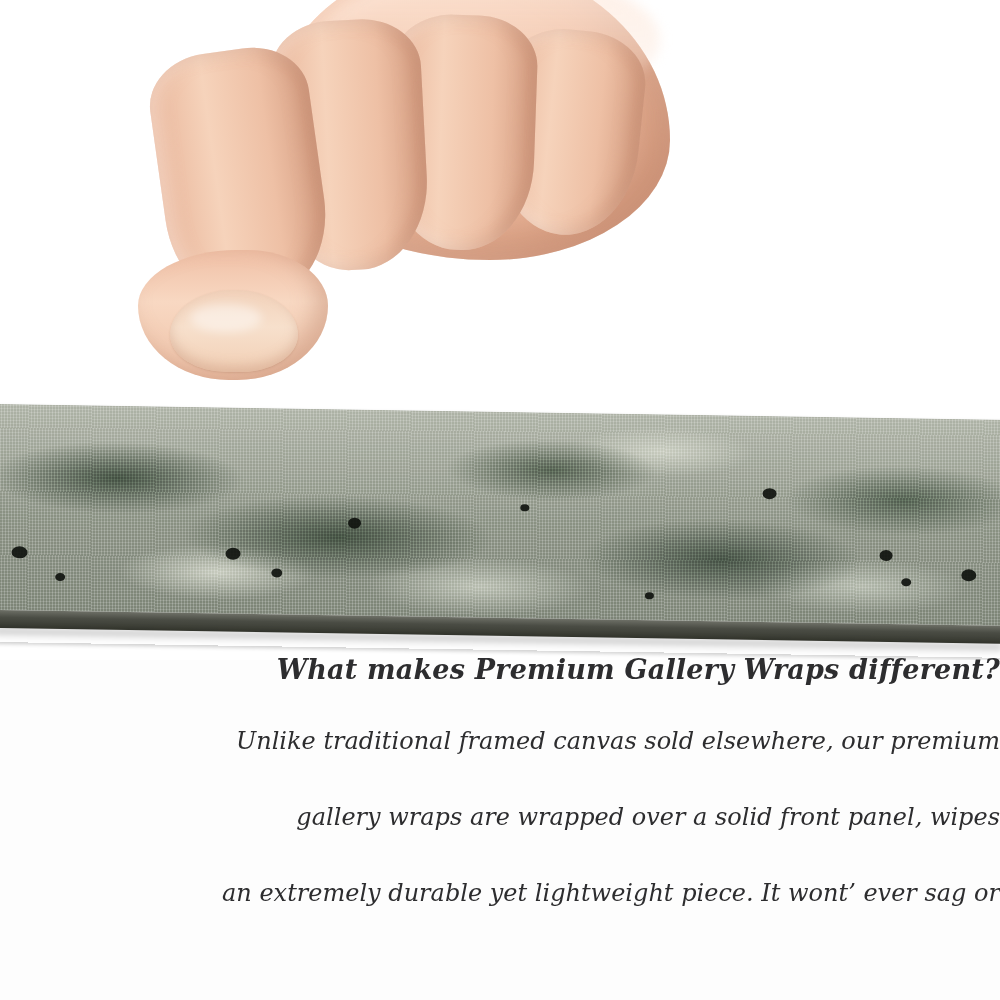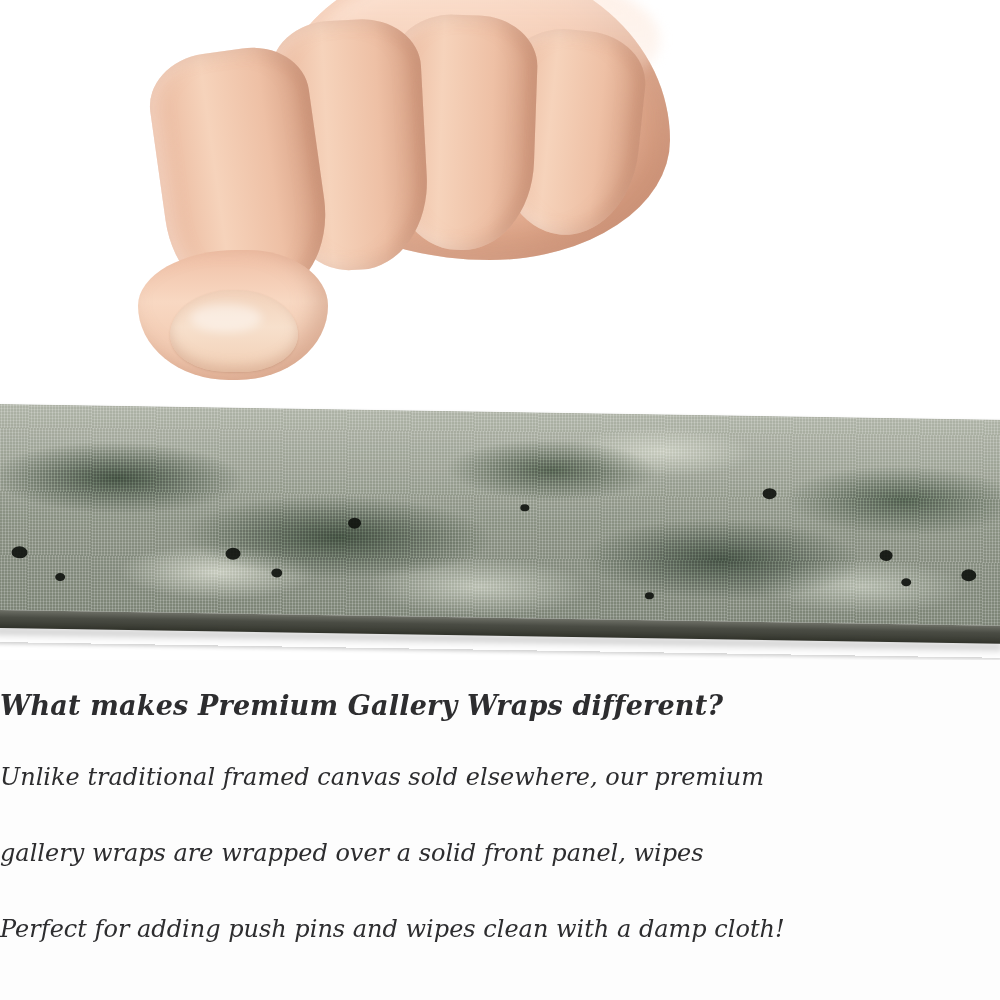--- a/index.html
+++ b/index.html
@@ -158,23 +158,23 @@
     left: 0; top: 224px;
     width: 1008px; height: 10px;
     background: linear-gradient(180deg, rgba(0,0,0,0.28), rgba(0,0,0,0));
     filter: blur(3px);
   }
 
   
   .caption {
     position: absolute;
     left: 0;
-    top: 690px;
-    width: 1000px;
-    text-align: left;
+    top: 654px;
+    width: 1000px;
+    text-align: right;
     color: #2d2d2f;
     font-family: "DejaVu Serif", serif;
     font-style: italic;
   }
   .caption h2 {
     margin: 0 0 10px 0;
     font-size: 27px;
     font-weight: 700;
     letter-spacing: 0.2px;
   }
@@ -233,17 +233,17 @@
       <div class="slab-edge"></div>
       <div class="slab-shadow"></div>
     </div>
   </div>
 
   <div class="caption">
     <h2>What makes Premium Gallery Wraps different?</h2>
     <p>
       <span class="line">Unlike traditional framed canvas sold elsewhere, our premium</span>
       <span class="line">gallery wraps are wrapped over a solid front panel, wipes</span>
-      <span class="line">Perfect for adding push pins and wipes clean with a damp cloth!</span>
+      <span class="line">an extremely durable yet lightweight piece. It wont’ ever sag or</span>
     </p>
   </div>
 
 </div>
 
 </body></html>

